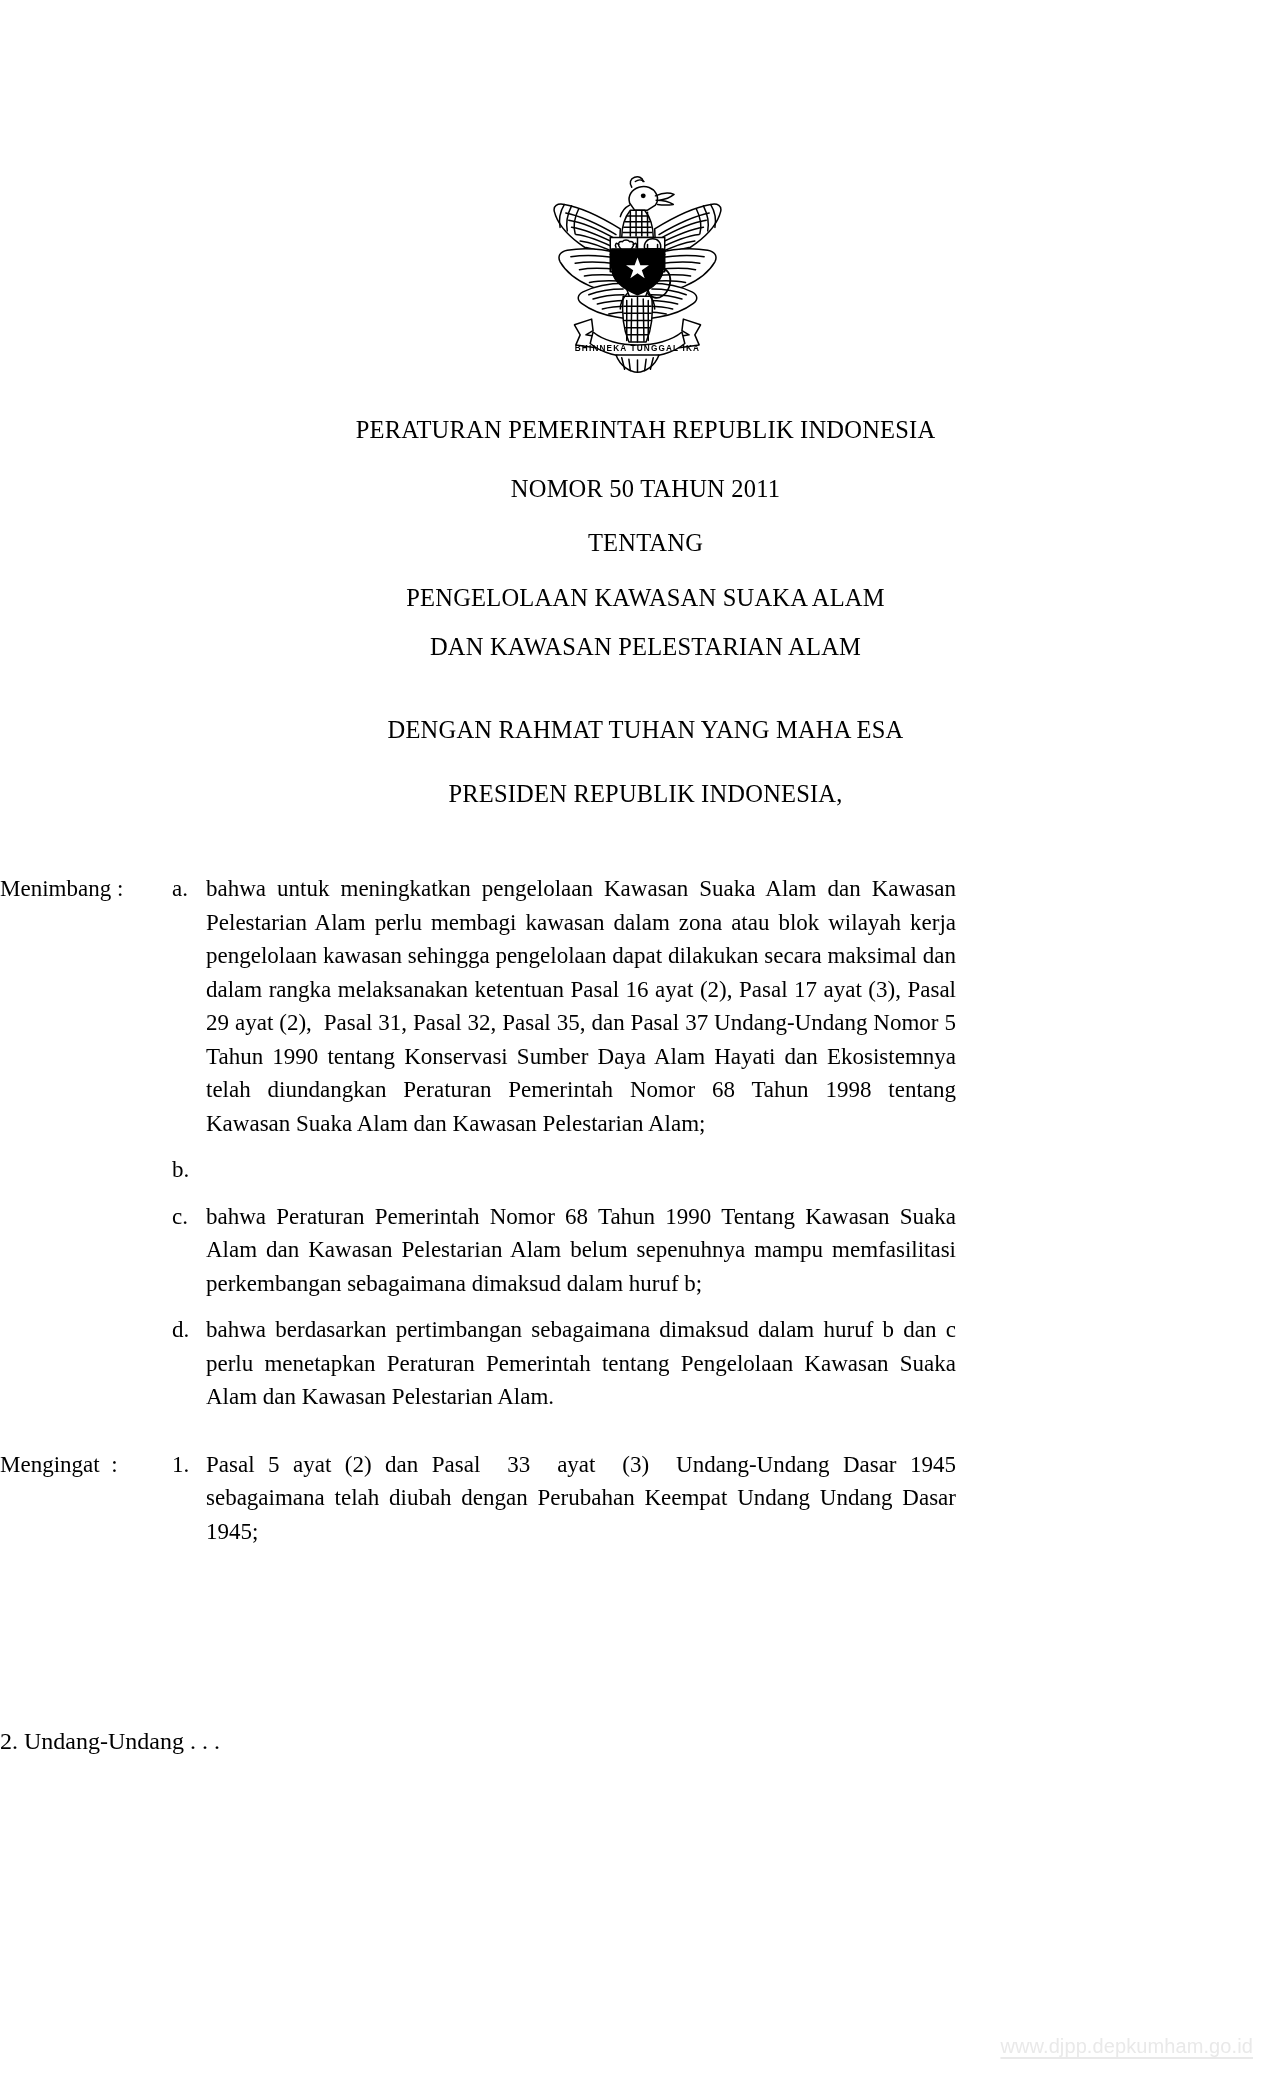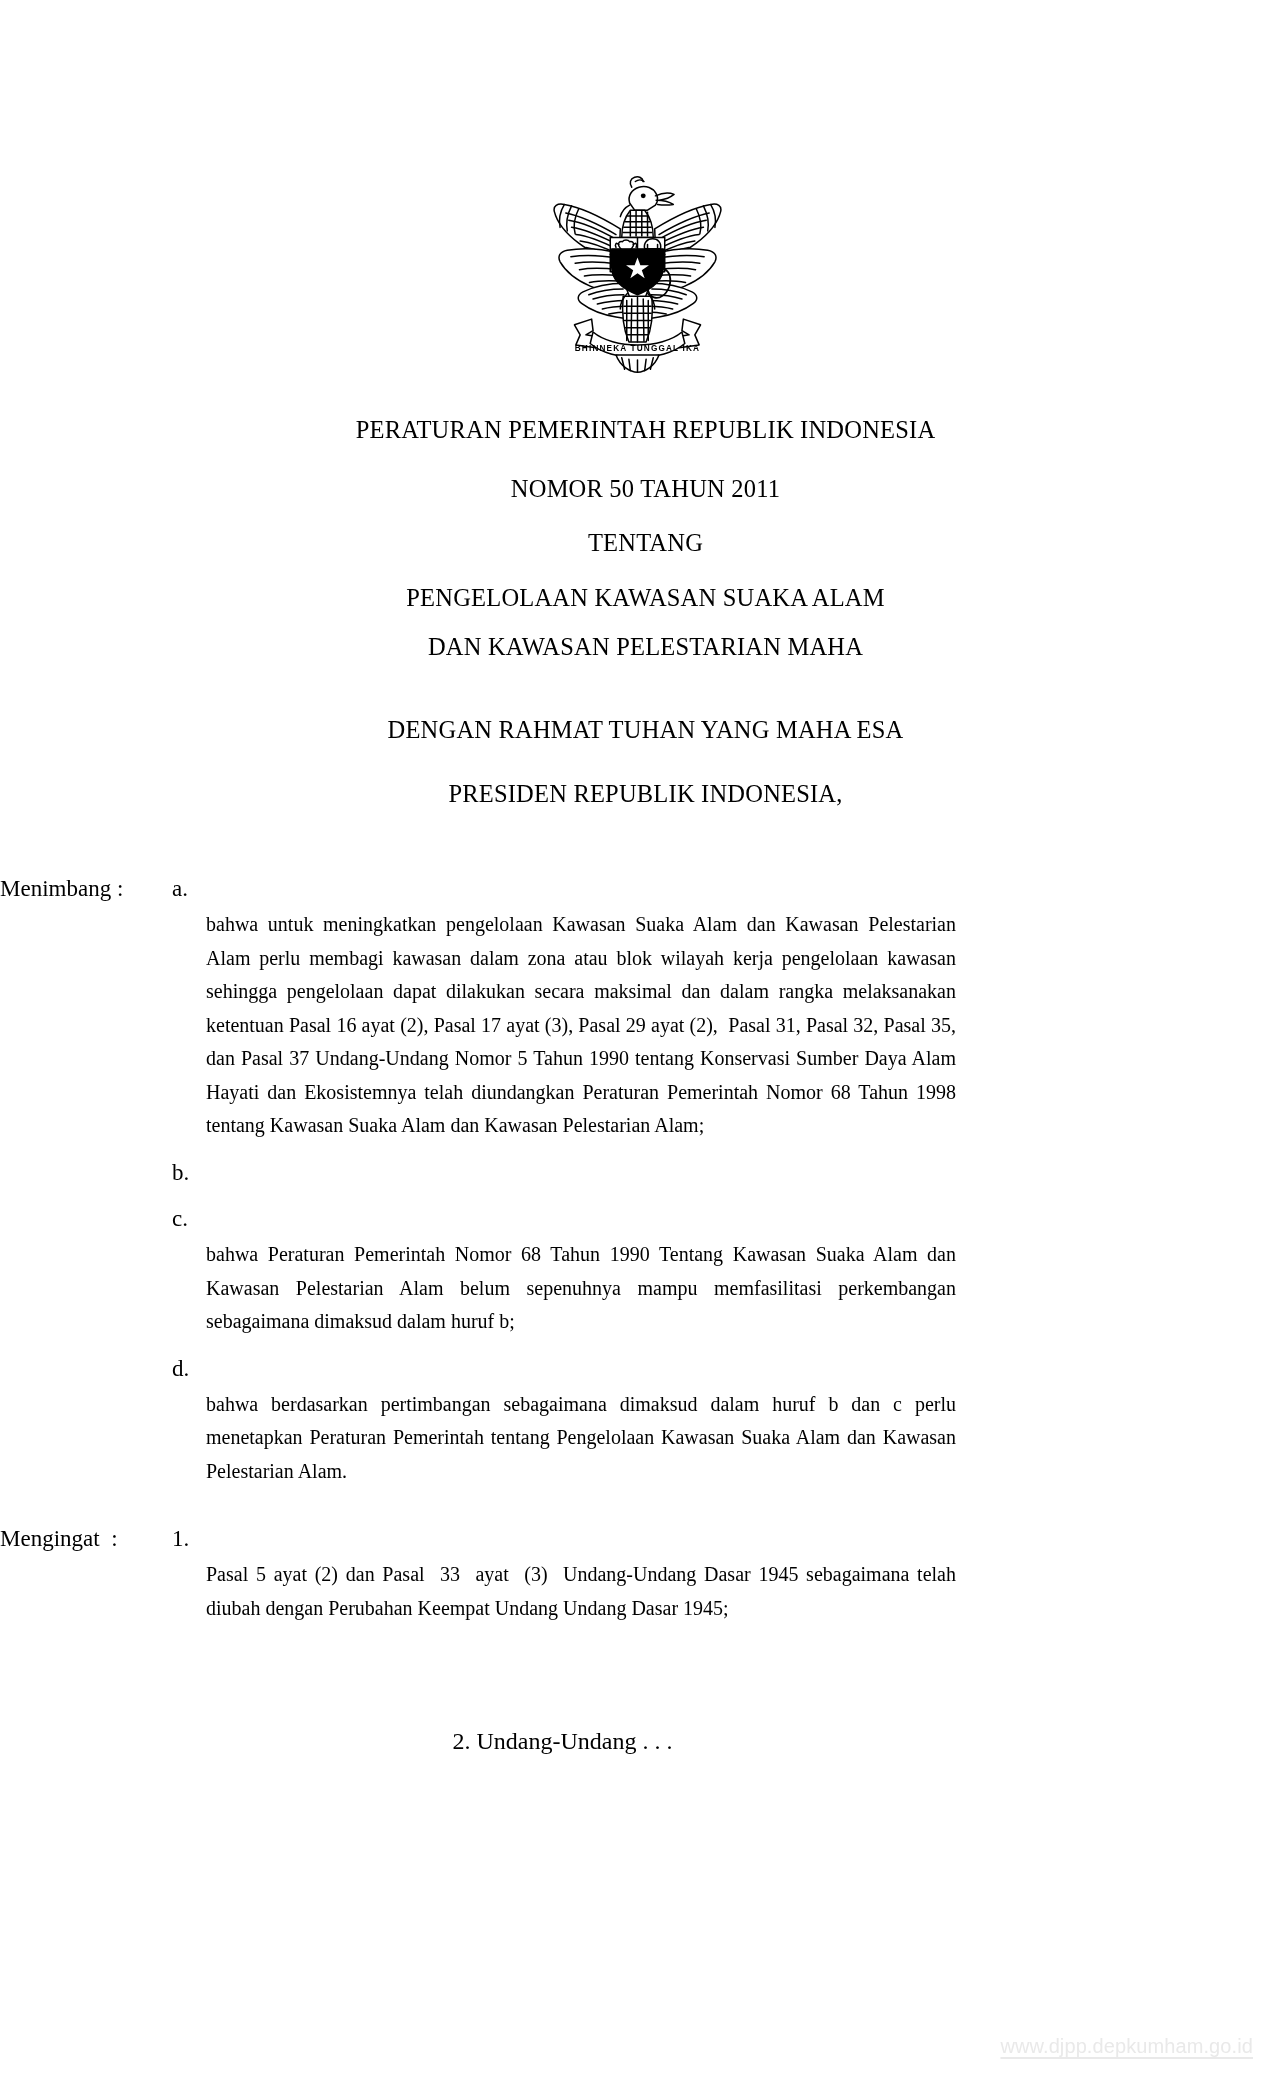--- a/index.html
+++ b/index.html
@@ -91,39 +91,38 @@
     font-family: "Liberation Serif", "DejaVu Serif", serif;
     font-size: 23px;
     line-height: 33.5px;
     text-align: left;
   }
 
   .text-col {
     width: 750px;
     flex: 0 0 auto;
     font-family: "Liberation Serif", "DejaVu Serif", serif;
-    font-size: 20px;
+    font-size: 23px;
     line-height: 33.5px;
     text-align: justify;
     text-justify: inter-word;
     white-space: pre-wrap;
     hyphens: none;
-    margin-top: 36px;
   }
 
   .para-gap { height: 13px; }
   .section-gap { height: 34px; }
 
   
   .continuation {
     position: absolute;
     left: 0;
     top: 1725px;
     width: 1125px;
-    text-align: center;
+    text-align: left;
     font-family: "Liberation Serif", "DejaVu Serif", serif;
     font-size: 24px;
     line-height: 33px;
     white-space: pre;
   }
 
   
   .watermark {
     position: absolute;
     right: 22px;
@@ -260,21 +259,21 @@
 
   <div class="titleblock">
     <div class="title-line">PERATURAN PEMERINTAH REPUBLIK INDONESIA</div>
     <div class="gap-34"></div>
     <div class="title-line">NOMOR 50 TAHUN 2011</div>
     <div class="gap-30"></div>
     <div class="title-line">TENTANG</div>
     <div class="gap-30"></div>
     <div class="title-line">PENGELOLAAN KAWASAN SUAKA ALAM</div>
     <div class="gap-25"></div>
-    <div class="title-line">DAN KAWASAN PELESTARIAN MAHA</div>
+    <div class="title-line">DAN KAWASAN PELESTARIAN ALAM</div>
     <div class="gap-58"></div>
     <div class="title-line">DENGAN RAHMAT TUHAN YANG MAHA ESA</div>
     <div class="gap-40"></div>
     <div class="title-line">PRESIDEN REPUBLIK INDONESIA,</div>
   </div>
 
   <div class="body-block">
 
     <div class="clause">
       <div class="label-col">Menimbang :</div>

